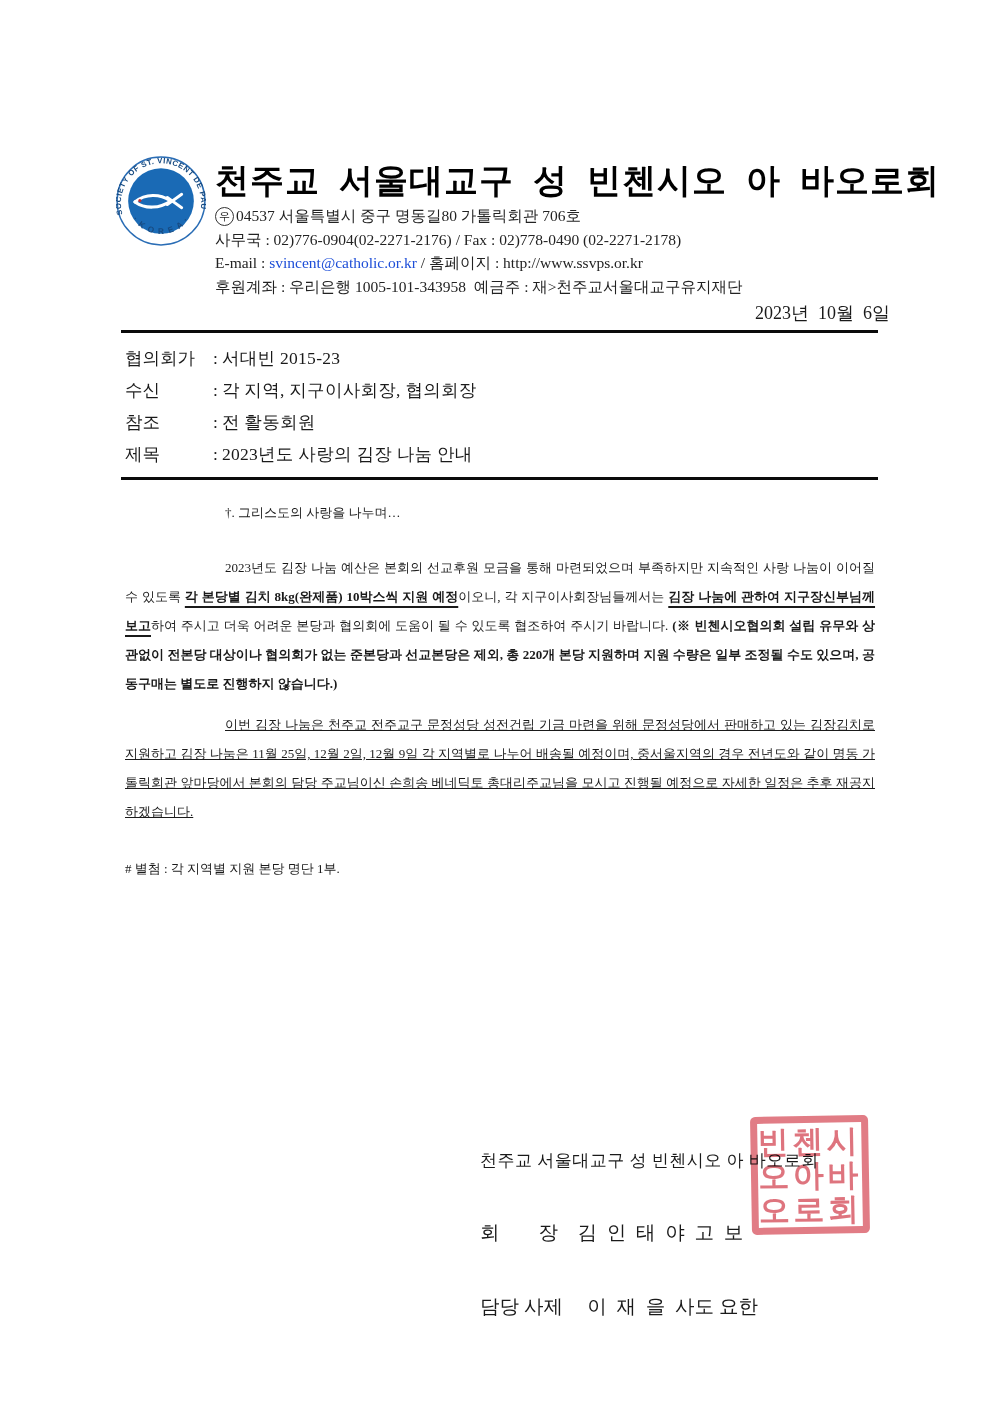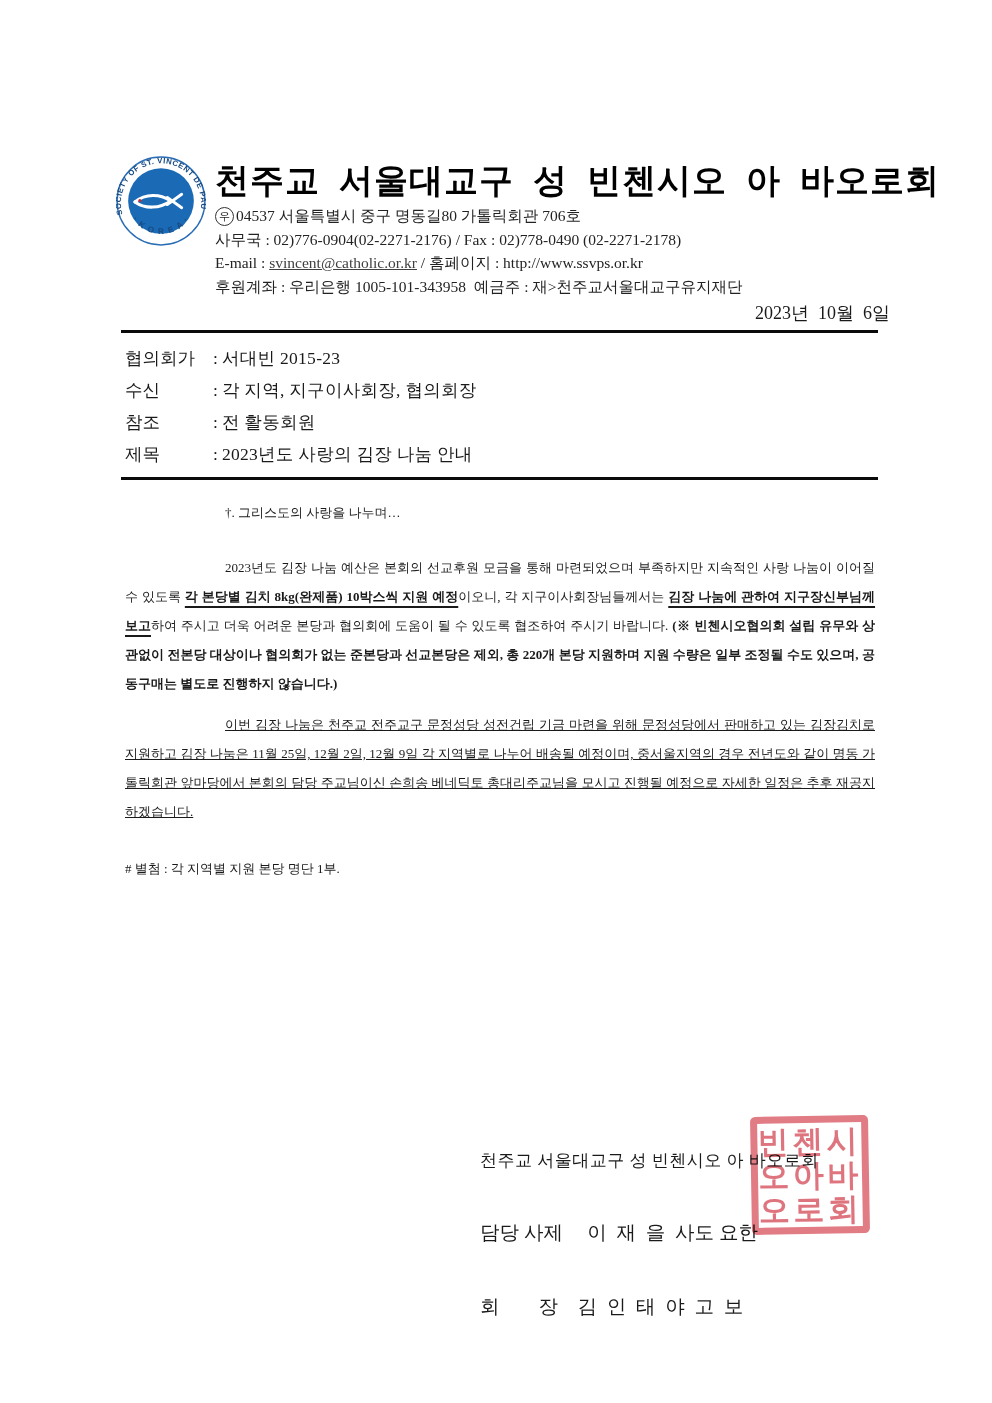--- a/index.html
+++ b/index.html
@@ -14,21 +14,21 @@
   .head-text{padding-top:2px;}
   .org-title{
     font-size:34px;font-weight:bold;letter-spacing:1px;white-space:pre;
     color:#000;line-height:46px;
   }
   .info-line{font-size:15.5px;line-height:23.5px;white-space:pre;color:#222;}
   .postal{
     display:inline-block;width:17px;height:17px;line-height:17px;border:1px solid #333;
     border-radius:50%;font-size:11px;text-align:center;vertical-align:1px;margin-right:2px;
   }
-  .email{color:#404040;text-decoration:underline;cursor:pointer;}
+  .email{color:#1d4ed8;cursor:pointer;}
   .date-line{
     position:absolute;left:140px;top:301px;width:750px;text-align:right;
     font-size:18px;white-space:pre;
   }
   .rule{position:absolute;left:121px;width:757px;height:3px;background:#0a0a0a;}
   .rule1{top:330px;}
   .rule2{top:477px;}
   
   .docinfo{position:absolute;left:125px;top:342px;font-size:17.5px;}
   .drow{height:32px;line-height:32px;}
@@ -129,21 +129,21 @@
 
   <div class="bodytext">
     <p class="salutation">†. 그리스도의 사랑을 나누며…</p>
     <p class="p2"><span>2023년도 김장 나눔 예산은 본회의 선교후원 모금을 통해 마련되었으며 부족하지만 지속적인 사랑 나눔이 이어질 수 있도록 </span><span class="bu">각 본당별 김치 8kg(완제품) 10박스씩 지원 예정</span><span>이오니, 각 지구이사회장님들께서는 </span><span class="bu">김장 나눔에 관하여 지구장신부님께 보고</span><span>하여 주시고 더욱 어려운 본당과 협의회에 도움이 될 수 있도록 협조하여 주시기 바랍니다. </span><span class="bo">(※ 빈첸시오협의회 설립 유무와 상관없이 전본당 대상이나 협의회가 없는 준본당과 선교본당은 제외, 총 220개 본당 지원하며 지원 수량은 일부 조정될 수도 있으며, 공동구매는 별도로 진행하지 않습니다.)</span></p>
     <p class="p3">이번 김장 나눔은 천주교 전주교구 문정성당 성전건립 기금 마련을 위해 문정성당에서 판매하고 있는 김장김치로 지원하고 김장 나눔은 11월 25일, 12월 2일, 12월 9일 각 지역별로 나누어 배송될 예정이며, 중서울지역의 경우 전년도와 같이 명동 가톨릭회관 앞마당에서 본회의 담당 주교님이신 손희송 베네딕토 총대리주교님을 모시고 진행될 예정으로 자세한 일정은 추후 재공지하겠습니다.</p>
     <p class="attach"># 별첨 : 각 지역별 지원 본당 명단 1부.</p>
   </div>
 
   <div class="sig">
     <div class="sig-org">천주교 서울대교구 성 빈첸시오 아 바오로회</div>
+    <div class="sig-line">회        장    김  인  태  야  고  보</div>
     <div class="sig-line">담당 사제     이  재  을  사도 요한</div>
-    <div class="sig-line">회        장    김  인  태  야  고  보</div>
   </div>
 
   <div class="seal">
     <div class="seal-text">빈첸시오아바오로회</div>
   </div>
 
 </div>
 
 </body></html>

